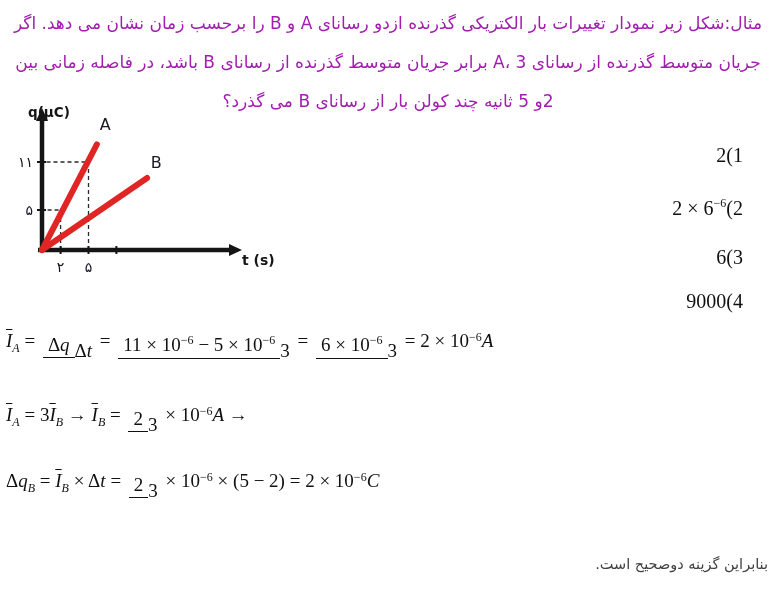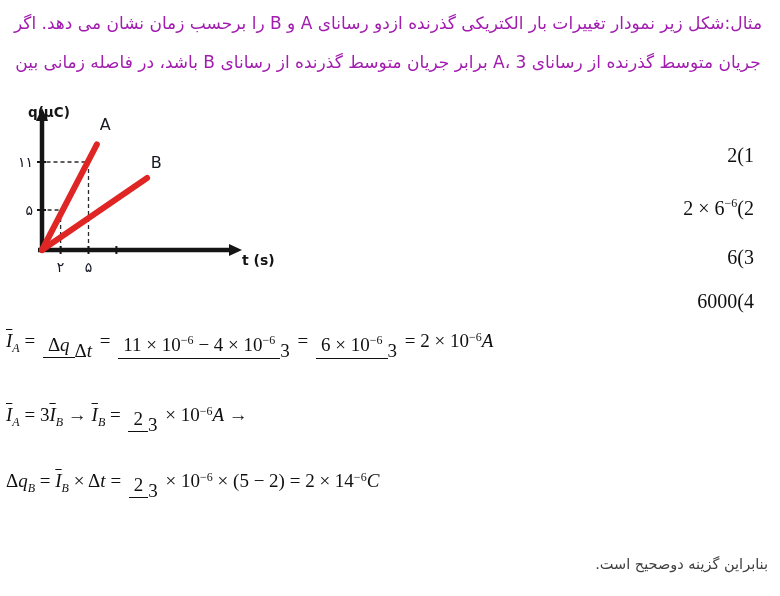--- a/index.html
+++ b/index.html
@@ -8,21 +8,21 @@
     background:#ffffff; color:#141414;
     font-family:"DejaVu Sans", sans-serif;
   }
   
   .question { position:absolute; top:4px; right:10px; left:6px;
               direction:rtl; text-align:center; font-size:17px; color:#a21caf; }
   .qline { white-space:nowrap; height:39px; line-height:39px; }
   
   .chart-wrap { position:absolute; left:16px; top:102px; width:272px; height:196px; }
   
-  .option { position:absolute; right:26px; direction:ltr; text-align:left;
+  .option { position:absolute; right:37px; direction:ltr; text-align:left;
             font-family:"Liberation Serif","DejaVu Serif",serif;
             font-size:20px; color:#101010; line-height:22px; white-space:pre; }
   .opt-1 { top:144px; } .opt-2 { top:192px; } .opt-3 { top:246px; } .opt-4 { top:290px; }
   
   .formulas { position:absolute; left:6px; top:330px; width:640px;
               font-family:"Liberation Serif","DejaVu Serif",serif;
               font-size:19px; color:#101010; }
   .frow { display:flex; align-items:flex-start; min-height:56px; margin-bottom:10px; }
   .frow:first-child { min-height:64px; }
   .mtext { white-space:pre; }
@@ -37,20 +37,21 @@
   
   .footer { position:absolute; right:12px; top:556px; direction:rtl;
             font-size:14.5px; color:#404040; white-space:nowrap; }
 </style>
 </head>
 <body>
 
 <div class="question">
   <div class="qline">مثال:شکل زیر نمودار تغییرات بار الکتریکی گذرنده ازدو رسانای A و B را برحسب زمان نشان می دهد. اگر</div>
   <div class="qline">جریان متوسط گذرنده از رسانای A، 3 برابر جریان متوسط گذرنده از رسانای B باشد، در فاصله زمانی بین</div>
+  <div class="qline">2و 5 ثانیه چند کولن بار از رسانای B می گذرد؟</div>
 </div>
 
 <div class="chart-wrap" id="chart"><svg width="272" height="196" viewBox="0 0 272 196">
       <line x1="26" y1="150" x2="26" y2="16" stroke="#151515" stroke-width="4.5"></line>
       <polygon points="20,19 32,19 26,6" fill="#151515"></polygon>
       <line x1="22" y1="148" x2="214" y2="148" stroke="#151515" stroke-width="4.5"></line>
       <polygon points="213,142 213,154 226,148" fill="#151515"></polygon>
       <text x="12" y="15" font-size="13.5" font-weight="600" fill="#151515" font-family="DejaVu Sans, sans-serif">q(μC)</text>
       <text x="226" y="163" font-size="14" font-weight="600" fill="#151515" font-family="DejaVu Sans, sans-serif">t (s)</text>
       <path d="M 44.6 148 L 44.6 108 L 26 108" fill="none" stroke="#2a2a2a" stroke-width="1.3" stroke-dasharray="4 3"></path>
@@ -66,33 +67,33 @@
       <text x="17" y="65" font-size="14" fill="#10121f" text-anchor="end" font-family="DejaVu Sans, sans-serif">۱۱</text>
       <polyline points="26,148 80.87,42.400000000000006" fill="none" stroke="#e02525" stroke-width="6" stroke-linecap="round"></polyline>
       <text x="83.66" y="28" font-size="16" fill="#181a22" font-family="DejaVu Sans, sans-serif">A</text>
       <polyline points="26,148 131.09000000000003,76" fill="none" stroke="#e02525" stroke-width="6" stroke-linecap="round"></polyline>
       <text x="134.81" y="66.4" font-size="16" fill="#181a22" font-family="DejaVu Sans, sans-serif">B</text>
     </svg></div>
 
 <div class="option opt-1"><span class="mtext">2(1</span></div>
 <div class="option opt-2"><span class="mtext">2 × 6</span><sup class="msup">−6</sup><span class="mtext">(2</span></div>
 <div class="option opt-3"><span class="mtext">6(3</span></div>
-<div class="option opt-4"><span class="mtext">6000(4</span></div>
+<div class="option opt-4"><span class="mtext">9000(4</span></div>
 
 <div class="formulas">
   <div class="frow">
       <span><span class="mvar mbar">I</span><sub class="msub">A</sub></span>
       <span class="mtext"> = </span>
       <span class="mfrac">
         <span class="mnum"><span class="mtext">Δ</span><span class="mvar">q</span></span>
         <span class="mden"><span class="mtext">Δ</span><span class="mvar">t</span></span>
       </span>
       <span class="mtext"> = </span>
       <span class="mfrac">
-        <span class="mnum"><span class="mtext">11 × 10</span><sup class="msup">−6</sup><span class="mtext"> − 4 × 10</span><sup class="msup">−6</sup></span>
+        <span class="mnum"><span class="mtext">11 × 10</span><sup class="msup">−6</sup><span class="mtext"> − 5 × 10</span><sup class="msup">−6</sup></span>
         <span class="mden"><span class="mtext">3</span></span>
       </span>
       <span class="mtext"> = </span>
       <span class="mfrac">
         <span class="mnum"><span class="mtext">6 × 10</span><sup class="msup">−6</sup></span>
         <span class="mden"><span class="mtext">3</span></span>
       </span>
       <span class="mtext"> = 2 × 10</span>
       <sup class="msup">−6</sup>
       <span class="mvar">A</span>
@@ -120,19 +121,19 @@
       <span><span class="mvar mbar">I</span><sub class="msub">B</sub></span>
       <span class="mtext"> × Δ</span>
       <span class="mvar">t</span>
       <span class="mtext"> = </span>
       <span class="mfrac">
         <span class="mnum"><span class="mtext">2</span></span>
         <span class="mden"><span class="mtext">3</span></span>
       </span>
       <span class="mtext"> × 10</span>
       <sup class="msup">−6</sup>
-      <span class="mtext"> × (5 − 2) = 2 × 14</span>
+      <span class="mtext"> × (5 − 2) = 2 × 10</span>
       <sup class="msup">−6</sup>
       <span class="mvar">C</span>
     </div>
 </div>
 
 <div class="footer">بنابراین گزینه دوصحیح است.</div>
 
 </body></html>

